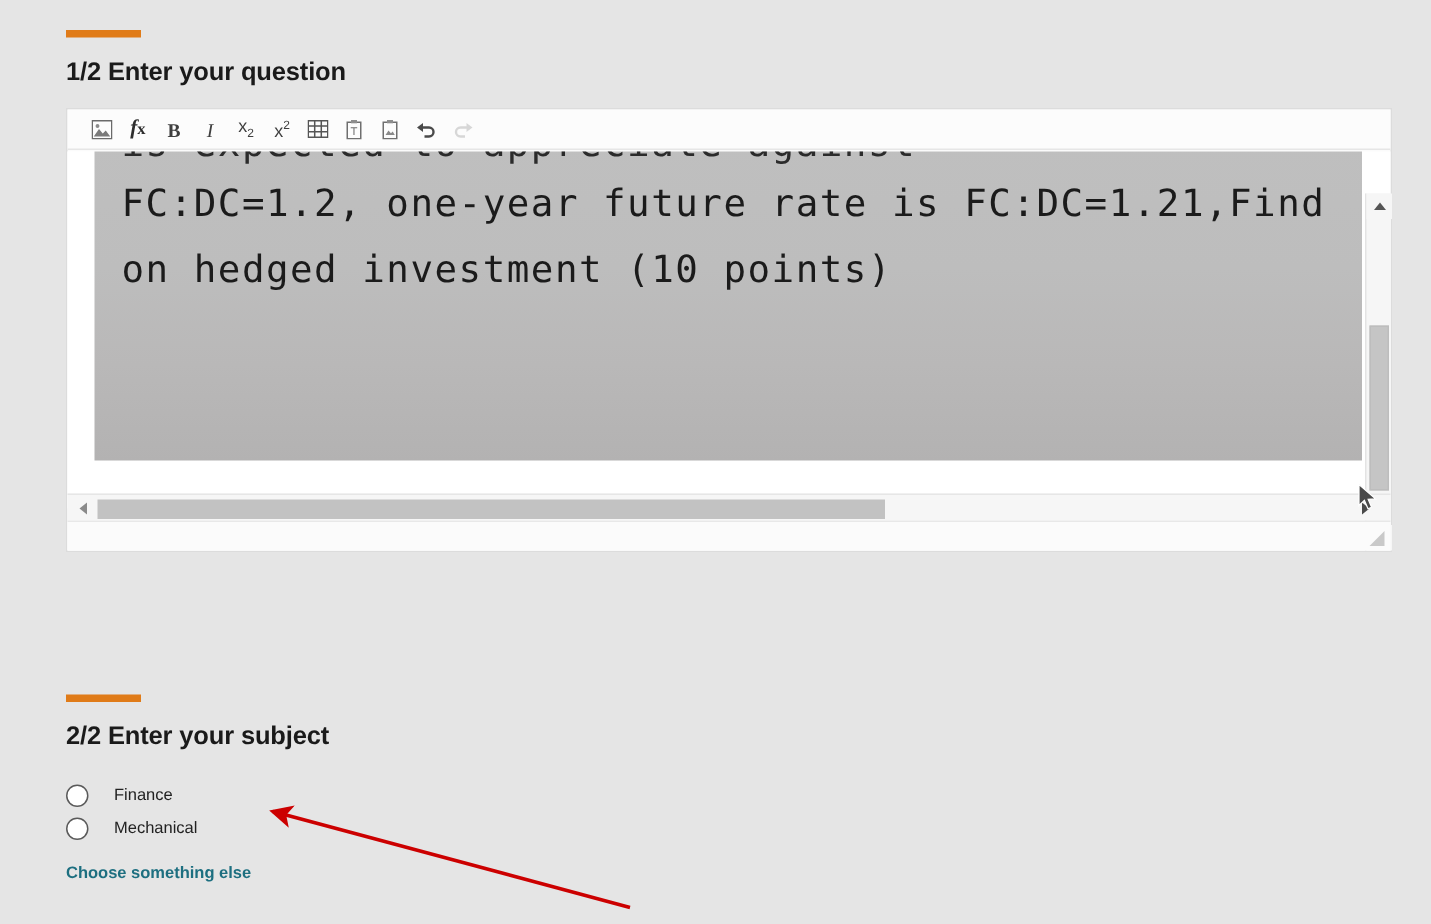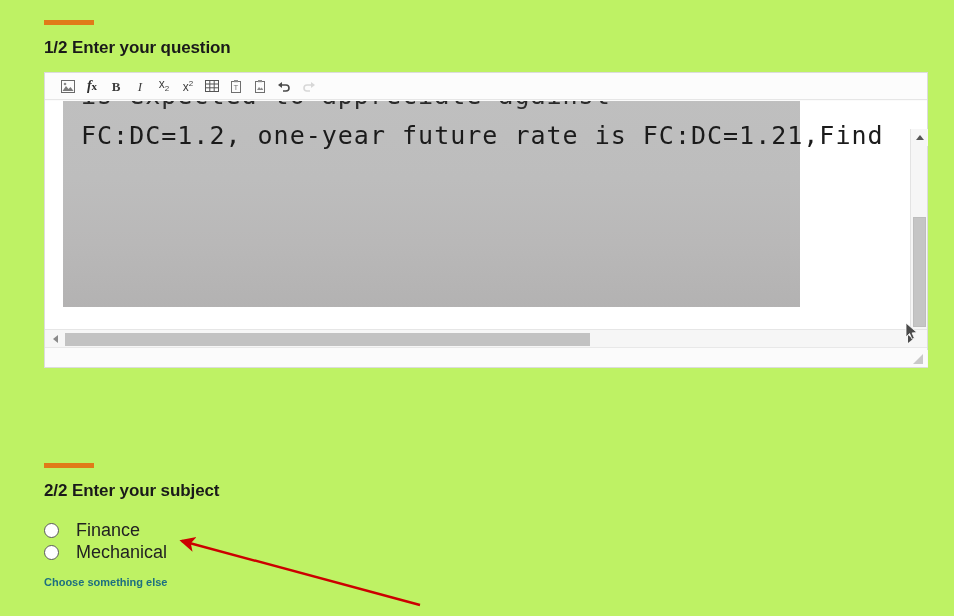--- a/index.html
+++ b/index.html
@@ -3,21 +3,21 @@
 <meta charset="utf-8">
 <style>
   * { box-sizing: border-box; }
   html, body {
     margin: 0; padding: 0;
     width: 954px; height: 616px;
     background: #ffffff;
     font-family: "Liberation Sans", sans-serif;
     overflow: hidden;
   }
-  .page { position: relative; width: 954px; height: 616px; background:#bef264; }
+  .page { position: relative; width: 954px; height: 616px; background:#e5e5e5; }
 
   
   .accent-bar {
     width: 50px; height: 5px; background: #e07b18;
   }
   .step-title {
     font-size: 17px; font-weight: bold; color: #1a1a1a;
     letter-spacing: -0.1px;
     margin-top: 13px;
   }
@@ -65,21 +65,21 @@
   .edit-canvas {
     position: absolute; left: 0; top: 0;
     width: 864px; height: 238px;
     overflow: hidden;
     background: #ffffff;
   }
   
   .photo {
     position: absolute;
     left: 18px; top: -8px;
-    width: 737px; height: 214px;
+    width: 845px; height: 214px;
     background: linear-gradient(180deg,#bfbfbf 0%, #bdbdbd 40%, #b9b8b8 70%, #b3b2b2 100%);
     padding-left: 12px;
   }
   .photo-line {
     position: absolute;
     color: #1b1b1b;
     font-family: "DejaVu Sans Mono", monospace;
     font-size: 25px;
     letter-spacing: 1px;
     white-space: nowrap;
@@ -164,21 +164,21 @@
   }
   .radio-circle {
     width: 15px; height: 15px;
     border: 1.6px solid #5a5a5a;
     border-radius: 50%;
     background: #fff;
     flex: 0 0 auto;
   }
   .radio-label {
     margin-left: 17px;
-    font-size: 18px;
+    font-size: 11px;
     color: #222;
   }
   .choose-link {
     display: inline-block;
     margin-top: 13px;
     font-size: 11px;
     font-weight: bold;
     color: #1d6f80;
     text-decoration: none;
   }
@@ -259,20 +259,21 @@
             <path d="M12 5 H6 a3 3 0 0 0 0 6 H9" fill="none" stroke="#8f8f8f" stroke-width="1.6"></path>
           </svg>
       </div>
     </div>
 
     <div class="edit-wrap">
       <div class="edit-canvas">
         <div class="photo">
           <div class="photo-line pl1">is expected to appreciate against</div>
           <div class="photo-line pl2">FC:DC=1.2,  one-year future rate is FC:DC=1.21,Find</div>
+          <div class="photo-line pl3">on hedged investment   (10 points)</div>
         </div>
       </div>
 
       <div class="vscroll">
         <div class="vs-arrow vs-up">
             <span class="arrow-tri tri-up"></span>
           </div>
         <div class="vs-thumb"></div>
         <div class="vs-arrow vs-down">
             <span class="arrow-tri tri-down"></span>

